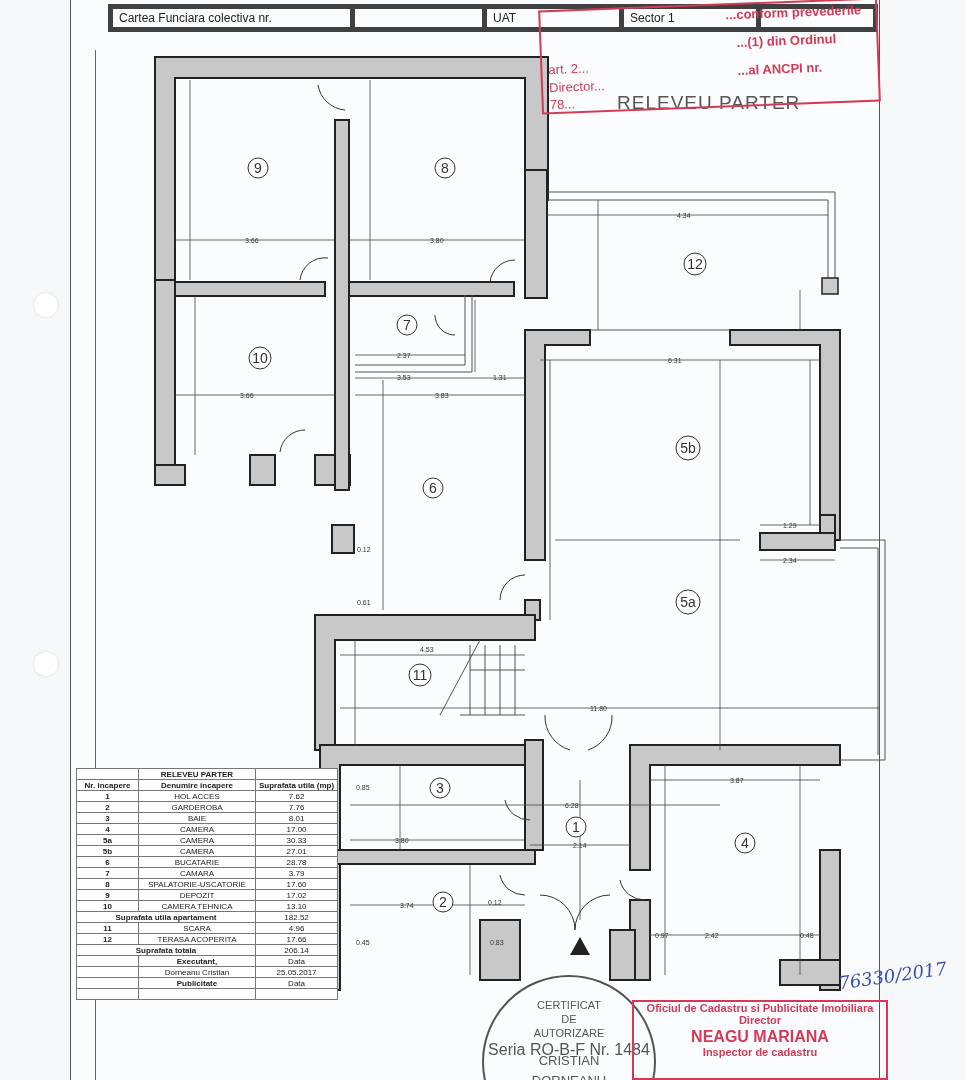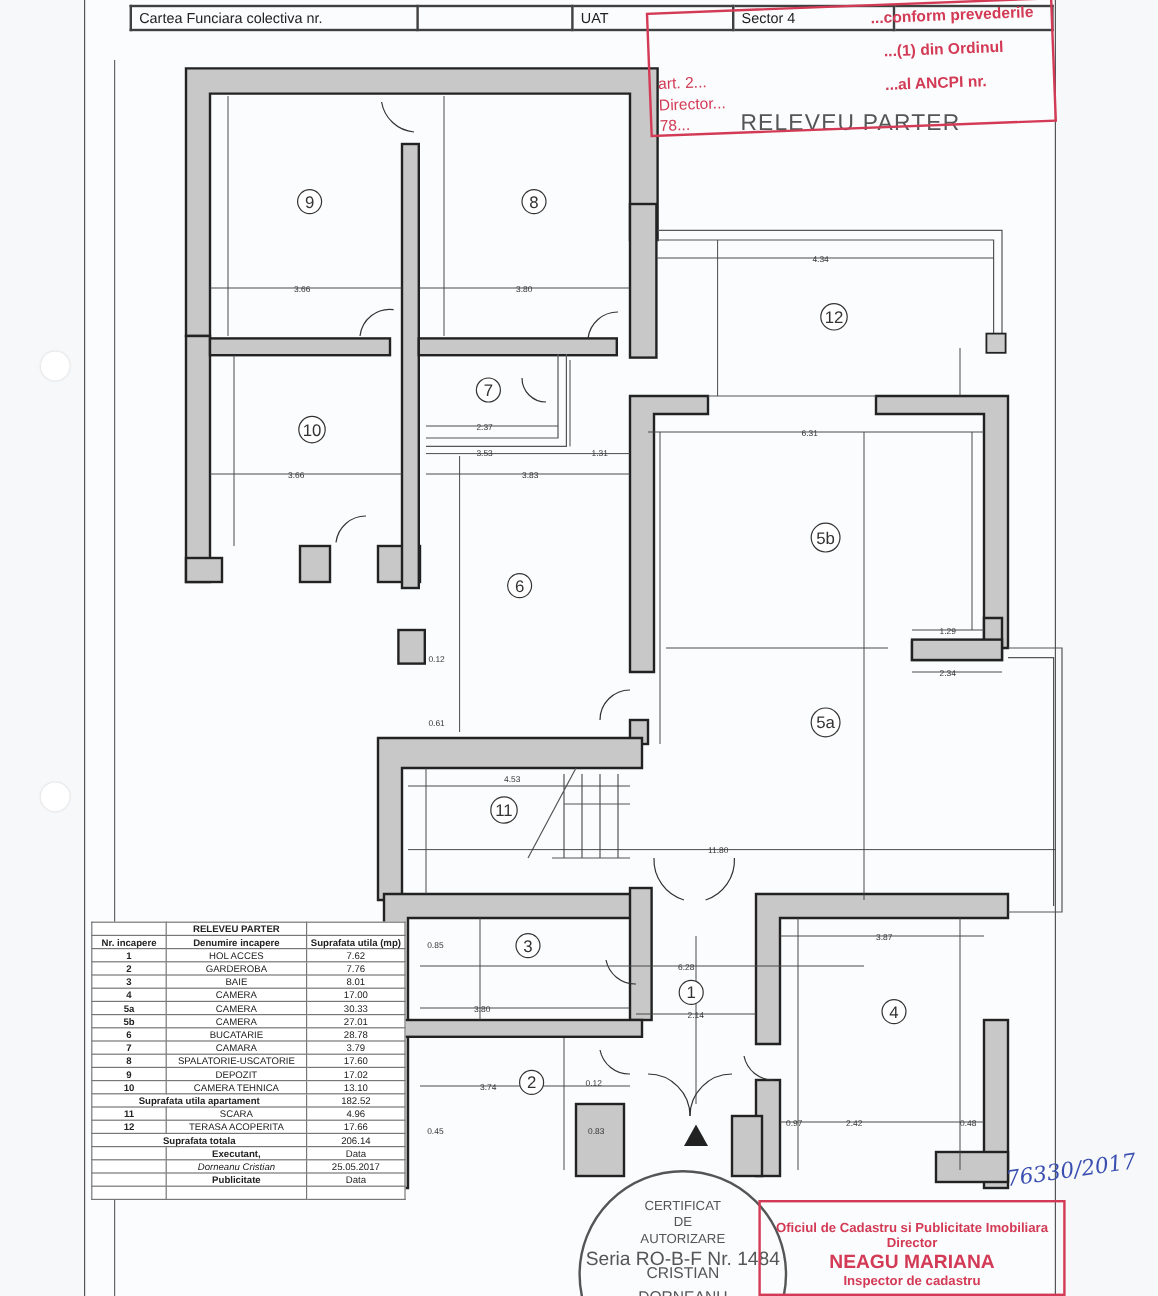--- a/index.html
+++ b/index.html
@@ -1,27 +1,27 @@
 <!DOCTYPE html>
 <html><head>
 <meta charset="utf-8">
 <style>
   html, body { margin:0; padding:0; }
   body { width:965px; height:1080px; background:#f7f8fa; position:relative; overflow:hidden; font-family:"Liberation Sans", sans-serif; color:#222; }
   .sheet { position:absolute; left:70px; top:0; width:808px; height:1080px; background:#fbfcfd; border-left:1.5px solid #555; border-right:1.5px solid #555; }
   .inner-left { position:absolute; left:95px; top:50px; width:1px; height:1030px; background:#666; }
   .punch { position:absolute; width:24px; height:24px; border-radius:50%; background:#fff; box-shadow:0 0 2px #ccc; }
   .hdr { position:absolute; left:108px; top:4px; width:770px; border-collapse:collapse; font-size:12px; }
-  .hdr td { border:2px solid #404040; height:18px; padding:0 6px; white-space:nowrap; }
+  .hdr td { border:5px solid #404040; height:18px; padding:0 6px; white-space:nowrap; }
   .plan-title { position:absolute; left:617px; top:92px; font-size:19px; letter-spacing:1px; color:#555; }
   .stamp-rect { position:absolute; border:2px solid #d33a55; color:#d33a55; font-weight:bold; }
   .stamp-top { left:540px; top:4px; width:335px; height:100px; transform:rotate(-2.2deg); font-size:13px; }
   .stamp-top span { position:absolute; }
   .stamp-bottom { left:632px; top:1000px; width:252px; height:76px; text-align:center; font-size:11px; }
-  .stamp-bottom .l1 { margin-top:16px; }
+  .stamp-bottom .l1 { margin-top:0; }
   .stamp-bottom .l3 { font-size:16px; margin-top:2px; }
   .stamp-circle { position:absolute; left:482px; top:975px; width:170px; height:170px; border-radius:50%; border:2px solid #555; color:#555; font-size:11px; text-align:center; }
   .stamp-circle .c { position:absolute; left:0; right:0; }
   .handwriting { position:absolute; left:838px; top:965px; font-family:"DejaVu Serif", serif; font-style:italic; color:#3a4fb0; font-size:18px; transform:rotate(-8deg); }
   svg.plan { position:absolute; left:0; top:0; }
   .legend { position:absolute; left:76px; top:768px; border-collapse:collapse; font-size:8px; background:#fff; }
   .legend td { border:1px solid #777; padding:0 3px; height:10px; text-align:center; white-space:nowrap; }
   .legend .num { width:55px; font-weight:bold; }
   .legend .name { width:110px; }
   .legend .area { width:58px; }
@@ -34,21 +34,21 @@
 <div class="inner-left"></div>
 <div class="punch" style="left:34px;top:293px"></div>
 <div class="punch" style="left:34px;top:652px"></div>
 
 <table class="hdr">
   <tbody>
       <tr>
     <td style="width:225px">Cartea Funciara colectiva nr.</td>
     <td style="width:115px"></td>
     <td style="width:120px">UAT</td>
-    <td style="width:120px">Sector 4</td>
+    <td style="width:120px">Sector 1</td>
     <td></td>
   </tr>
 </tbody>
   </table>
 
 <div class="plan-title">RELEVEU PARTER</div>
 
 <svg class="plan" width="965" height="1080" viewBox="0 0 965 1080">
   <defs>
     <style>
@@ -304,21 +304,21 @@
         <td class="b" colspan="2">Suprafata totala</td>
         <td class="area">206.14</td>
       </tr>
   <tr>
         <td></td>
         <td class="name b">Executant,</td>
         <td class="area">Data</td>
       </tr>
   <tr>
         <td></td>
-        <td class="name" style="font-style:italic">Dorneanu Cristian</td>
+        <td class="name" style="">Dorneanu Cristian</td>
         <td class="area">25.05.2017</td>
       </tr>
   <tr>
         <td></td>
         <td class="name b">Publicitate</td>
         <td class="area">Data</td>
       </tr>
   <tr>
         <td></td>
         <td></td>

